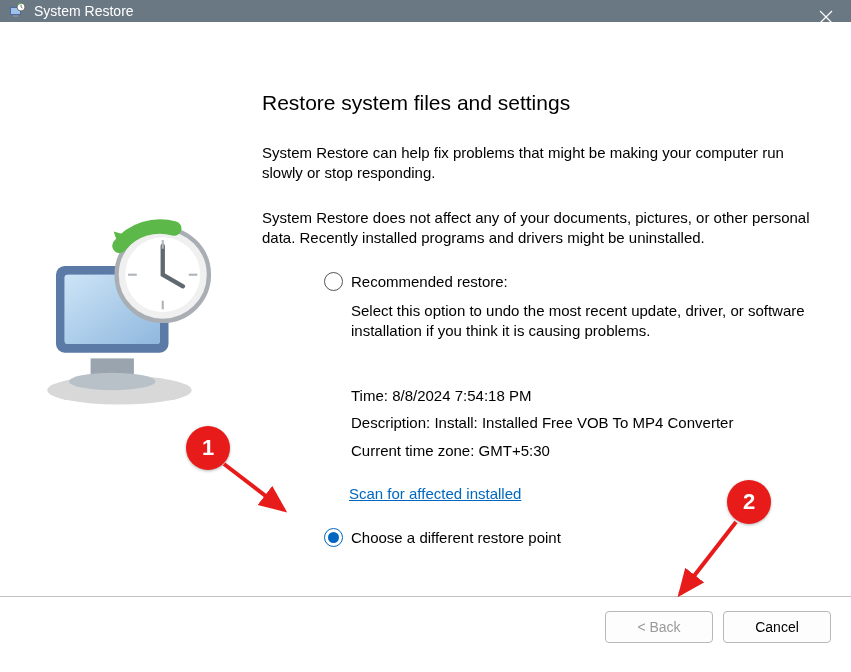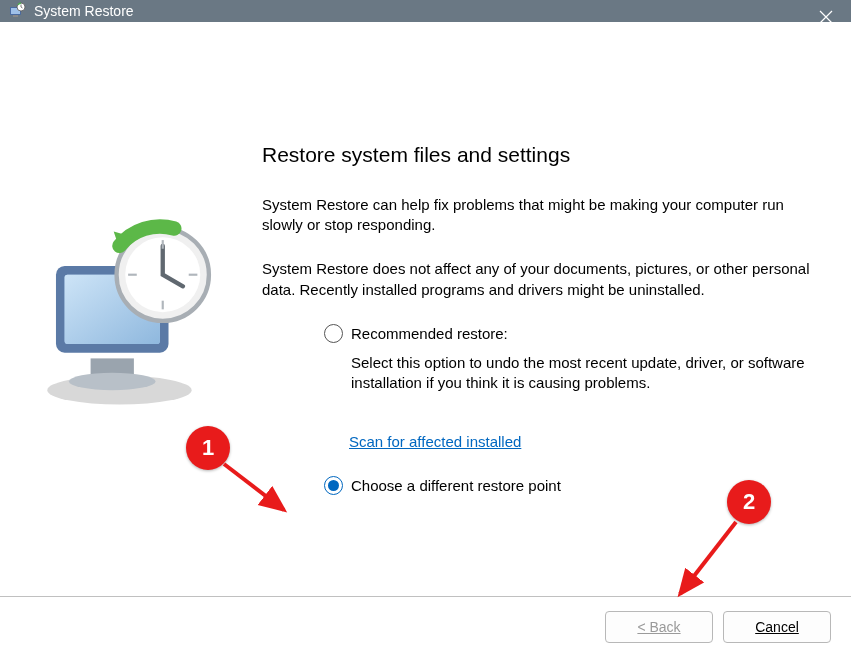--- a/index.html
+++ b/index.html
@@ -147,21 +147,20 @@
       height: 32px;
       border: 1px solid #b8b8b8;
       border-radius: 4px;
       background: #fdfdfd;
       font-size: 14px;
       cursor: pointer;
       display: inline-flex;
       align-items: center;
       justify-content: center;
       padding: 0 14px;
-      text-decoration: underline;
     }
     .btn.disabled {
       color: #9a9a9a;
       cursor: default;
     }
     .btn.primary {
       border: 1.5px solid #0067c0;
     }
     
     .anno {
@@ -242,20 +241,34 @@
     <p class="para">System Restore can help fix problems that might be making your computer run slowly or stop responding.</p>
     <p class="para">System Restore does not affect any of your documents, pictures, or other personal data. Recently installed programs and drivers might be uninstalled.</p>
 
     <div class="options">
       <div class="radio-row">
         <span class="radio"></span>
         <span class="option-label">Recommended restore:</span>
       </div>
       <p class="option-desc">Select this option to undo the most recent update, driver, or software installation if you think it is causing problems.</p>
 
+      <div class="detail-block">
+        <div class="detail-line">
+          <span>Time:</span>
+          <span>8/8/2024 7:54:18 PM</span>
+        </div>
+        <div class="detail-line">
+          <span>Description:</span>
+          <span>Install: Installed Free VOB To MP4 Converter</span>
+        </div>
+        <div class="detail-line">
+          <span>Current time zone:</span>
+          <span>GMT+5:30</span>
+        </div>
+      </div>
 
       <div class="scan-link">
         <a>Scan for affected installed</a>
       </div>
 
       <div class="radio-row choose">
         <span class="radio selected"></span>
         <span class="option-label">Choose a different restore point</span>
       </div>
     </div>

